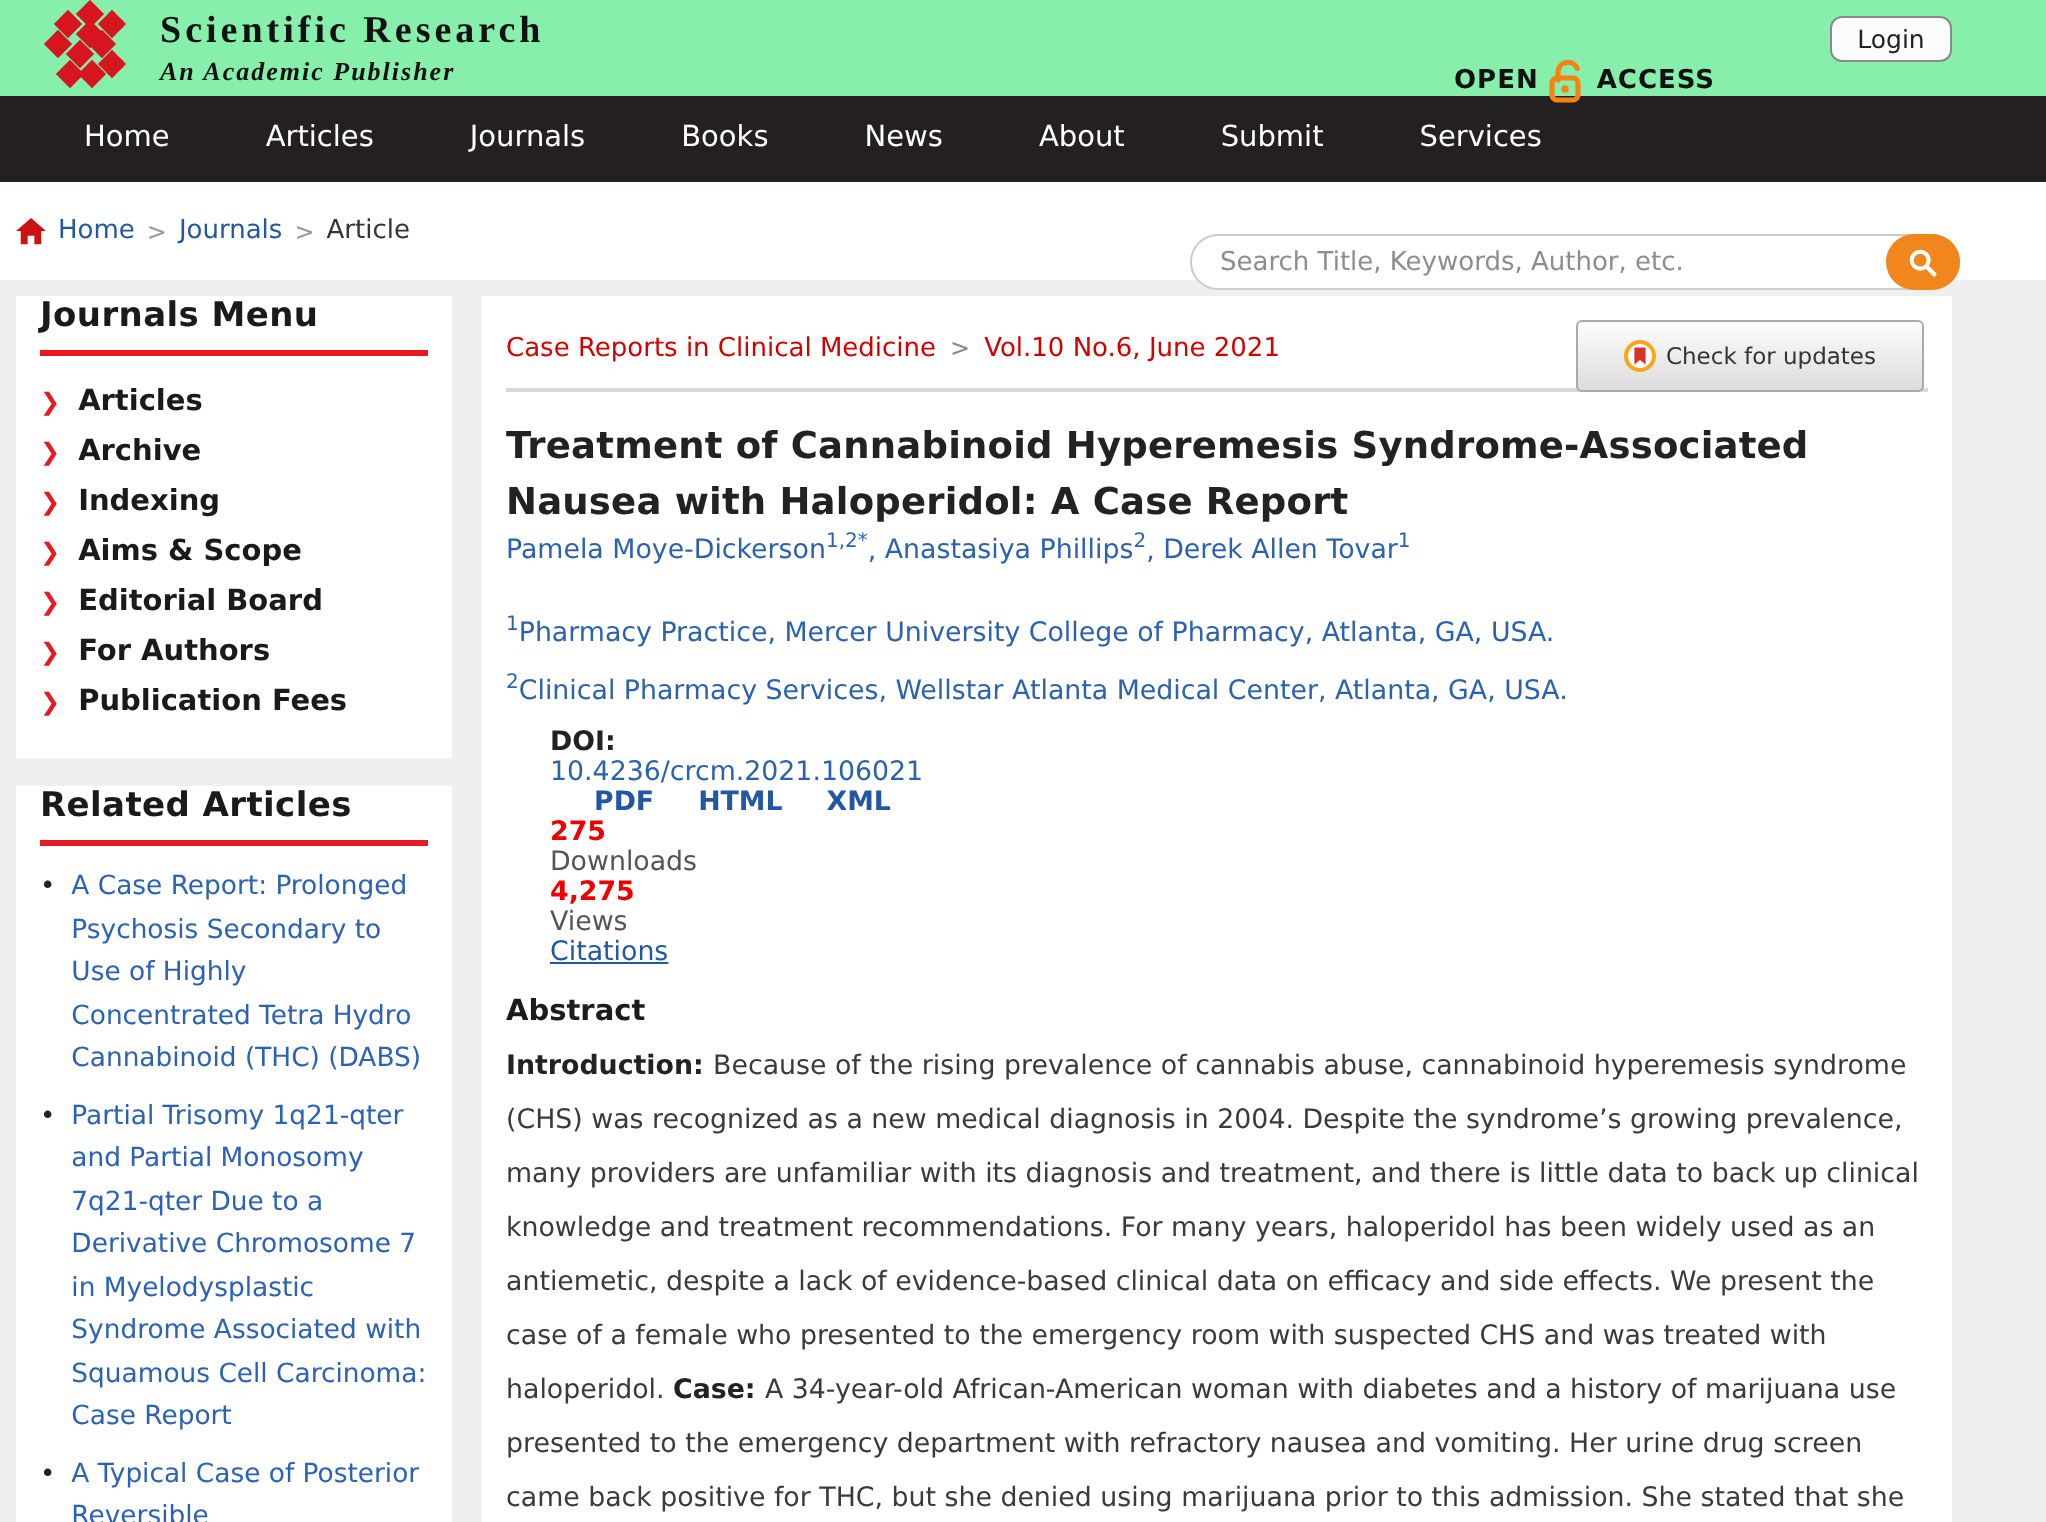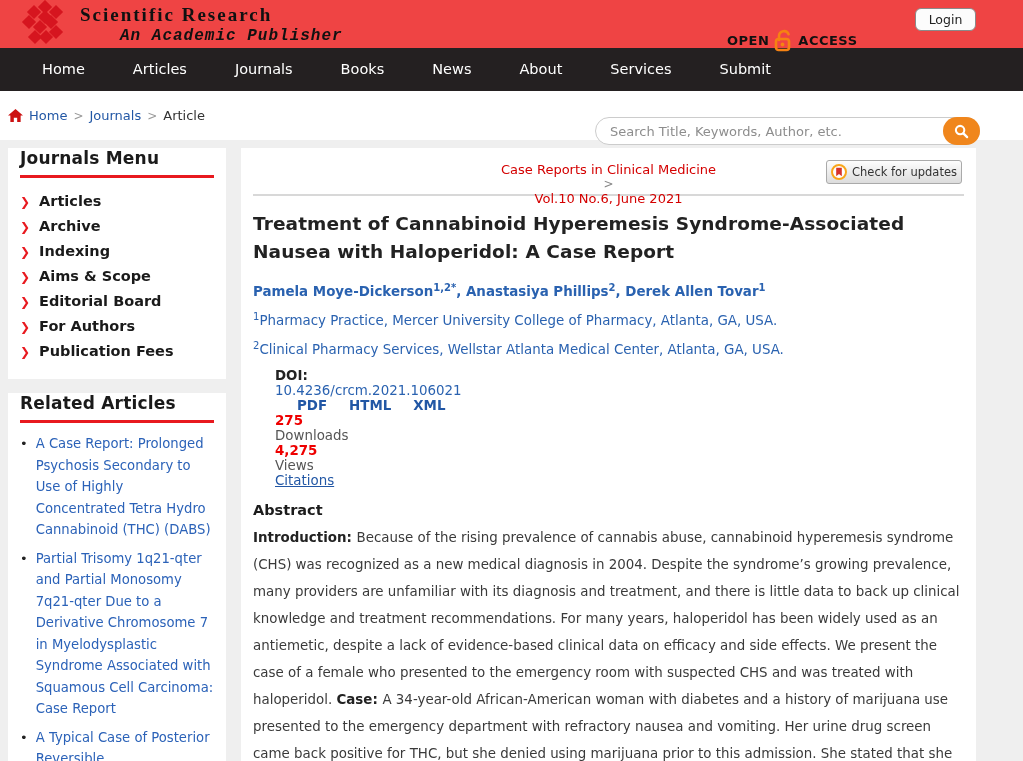--- a/index.html
+++ b/index.html
@@ -1,25 +1,25 @@
 <!DOCTYPE html>
 <html><head>
 <meta charset="utf-8">
 <style>
   * { margin:0; padding:0; box-sizing:border-box; }
   html,body { width:1023px; height:761px; overflow:hidden; }
   body { font-family:"DejaVu Sans","Liberation Sans",sans-serif; background:#efefef; color:#333; }
 
   
-  .topbar { height:48px; background:#ef4444; display:flex; align-items:center; position:relative; }
+  .topbar { height:48px; background:#86efac; display:flex; align-items:center; position:relative; }
   .logo { display:flex; align-items:center; margin-left:24px; cursor:pointer; }
   .logo-mark { width:44px; height:44px; position:relative; margin-right:12px; }
   .logo-mark i { position:absolute; width:10px; height:10px; background:#d6151f; transform:rotate(45deg); }
   .logo-title { font-family:"Liberation Serif","DejaVu Serif",serif; font-weight:bold; font-size:19px; color:#111; letter-spacing:2px; }
-  .logo-sub { font-family:Liberation Mono, monospace; font-weight:bold; font-style:italic; font-size:16px; color:#111; margin-top:1px; letter-spacing:1px;margin-left:40px; }
+  .logo-sub { font-family:Liberation Serif, serif; font-weight:bold; font-style:italic; font-size:13px; color:#111; margin-top:1px; letter-spacing:1px; }
   .open-access { position:absolute; left:727px; top:16px; height:48px; display:flex; align-items:center; gap:4px; font-weight:bold; font-size:13px; color:#111; letter-spacing:.5px; }
   .login-btn { position:absolute; left:915px; top:8px; width:61px; height:23px; background:#fcfcfc; border:1px solid #8a8a8a; border-radius:6px; font-size:12.5px; color:#222; font-family:inherit; cursor:pointer; }
 
   
   .mainnav { height:43px; background:#242021; display:flex; align-items:center; padding-left:18px; }
   .nav-item { color:#fff; font-size:14.5px; padding:0 24px; line-height:43px; cursor:pointer; }
 
   
   .crumbband { height:49px; background:#ffffff; display:flex; align-items:center; position:relative; }
   .breadcrumb { display:flex; align-items:center; margin-left:8px; font-size:13px; gap:6px; }
@@ -41,27 +41,27 @@
   .menu-item { display:flex; align-items:baseline; gap:9px; padding:4.5px 0; cursor:pointer; }
   .menu-chev { color:#e8191f; font-size:12px; font-weight:bold; }
   .menu-label { font-size:14.5px; font-weight:bold; color:#1a1a1a; }
   .rel-list { list-style:none; }
   .rel-item { display:flex; gap:8px; margin-bottom:7px; }
   .rel-bullet { color:#222; font-size:13px; line-height:21px; }
   .rel-link { color:#2b62b8; font-size:13.2px; line-height:21.5px; cursor:pointer; }
 
   
   main.card { width:735px; min-height:621px; padding:14px 12px 20px 12px; }
-  .journal-row { display:flex; align-items:center; font-size:13px; position:relative; height:24px;flex-direction:column; }
+  .journal-row { display:flex; align-items:center; font-size:13px; position:relative; height:24px; }
   .jlink { color:#d40000; cursor:pointer; }
   .jsep { color:#888; margin:0 7px; font-size:12px; }
-  .check-btn { position:absolute; right:2px; top:-2px; height:24px; display:flex; align-items:center; gap:5px; background:linear-gradient(#fdfdfd,#dcdcdc); border:1px solid #aaa; border-radius:3px; padding:0 4px; font-size:11.5px; color:#333; font-family:inherit; cursor:pointer; }
+  .check-btn { position:absolute; right:2px; top:-2px; height:36px; display:flex; align-items:center; gap:5px; background:linear-gradient(#fdfdfd,#dcdcdc); border:1px solid #aaa; border-radius:3px; padding:0 23px; font-size:11.5px; color:#333; font-family:inherit; cursor:pointer; }
   .content-hr { border:none; border-top:2px solid #d8d8d8; margin:8px 0 14px 0; }
-  h1.article-title { font-size:18.5px; font-weight:bold; color:#222; line-height:28px; margin:2px 0 16px 0; letter-spacing:.1px; }
-  .authors { font-size:13.4px; color:#2a62b0; margin-bottom:12px;font-weight:bold; }
+  h1.article-title { font-size:18.5px; font-weight:bold; color:#222; line-height:28px; margin:2px 0 0 0; letter-spacing:.1px; }
+  .authors { font-size:13.4px; color:#2a62b0; margin-bottom:24px; }
   .authors sup, .affil sup { font-size:10px; }
   .affil { font-size:13.4px; color:#2a62b0; margin-bottom:11px; }
   .doi-row { font-size:13.4px; margin:2px 0 14px 0; display:flex; align-items:baseline; flex-wrap:wrap;flex-direction:column; }
   .doi-label { font-weight:bold; color:#222; margin-right:6px; }
   .doi-value { color:#2a62b0; cursor:pointer; }
   .fmt-link { color:#2257a5; font-weight:bold; margin-left:22px; cursor:pointer; }
   .count-red { color:#ee0000; font-weight:bold; margin-left:22px; }
   .count-label { color:#555; margin-left:6px; }
   .citations-link { color:#2257a5; text-decoration:underline; margin-left:22px; cursor:pointer; }
   h3.abs-head { font-size:14.5px; font-weight:bold; color:#1c1c1c; margin-bottom:6px; }
@@ -106,22 +106,22 @@
     <button class="login-btn">Login</button>
   </header>
 
   <nav class="mainnav" id="nav-container">
       <div class="nav-item">Home</div>
       <div class="nav-item">Articles</div>
       <div class="nav-item">Journals</div>
       <div class="nav-item">Books</div>
       <div class="nav-item">News</div>
       <div class="nav-item">About</div>
+      <div class="nav-item">Submit</div>
       <div class="nav-item">Services</div>
-      <div class="nav-item">Submit</div>
     </nav>
 
   <div class="crumbband">
     <div class="breadcrumb">
       <span style="display:inline-flex">
         <svg width="15" height="14" viewBox="0 0 16 15">
           <path d="M8 0 L16 7 H13.5 V14 H9.8 V9.5 H6.2 V14 H2.5 V7 H0 Z" fill="#cc1111"></path>
         </svg>
       </span>
       <span id="crumb-container" style="display:flex;align-items:center;gap:6px">

